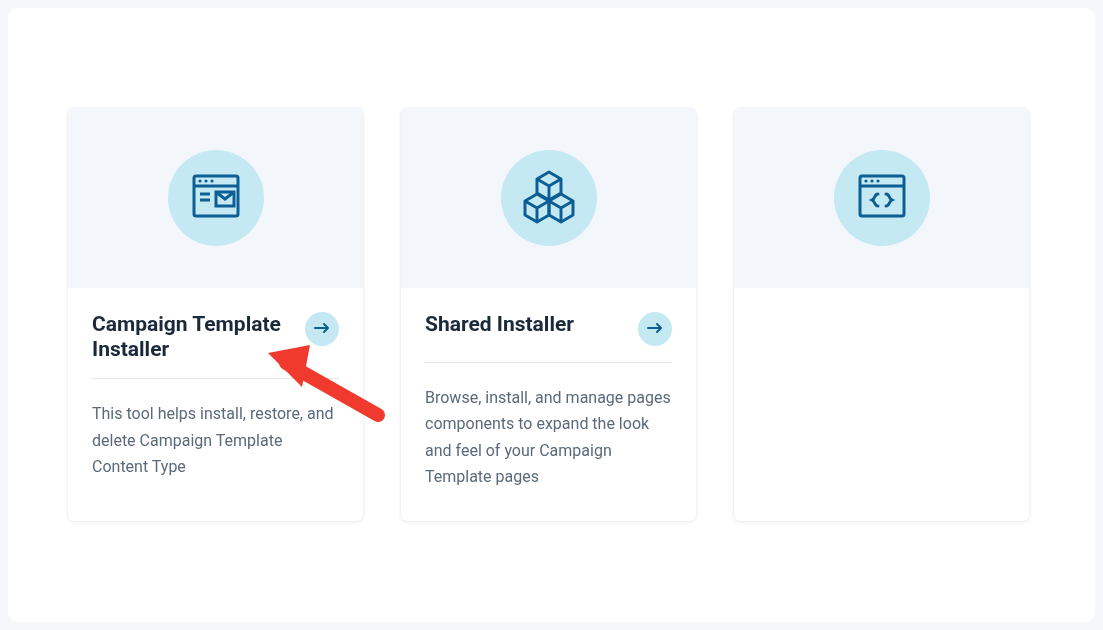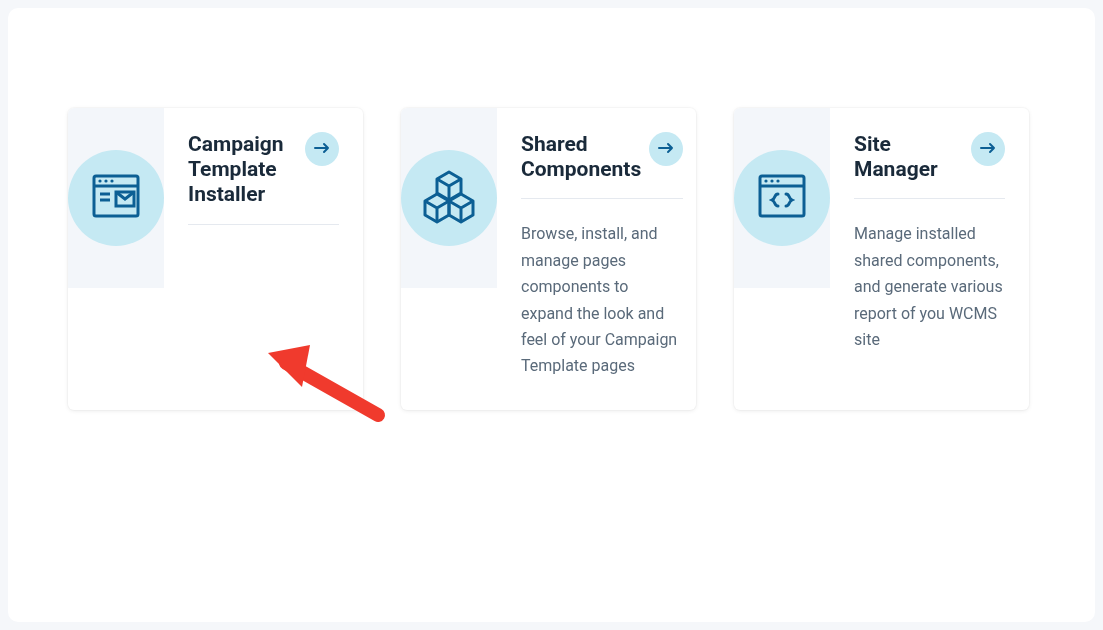--- a/index.html
+++ b/index.html
@@ -25,21 +25,21 @@
       display: flex;
       gap: 38px;
     }
     .card {
       width: 295px;
       background: #fff;
       border-radius: 6px;
       box-shadow: 0 1px 4px rgba(0,0,0,0.08), 0 0 0 1px rgba(0,0,0,0.02);
       overflow: hidden;
       display: flex;
-      flex-direction: row;
+      flex-direction: column;
     }
     .card-icon-zone {
       background: #f3f6fa;
       height: 180px;
       display: flex;
       align-items: center;
       justify-content: center;
     }
     .icon-circle {
       width: 96px;
@@ -125,20 +125,21 @@
           <div class="card-title">Campaign Template Installer</div>
           <button class="arrow-btn">
             <span>
               <svg width="18" height="14" viewBox="0 0 18 14" fill="none">
                 <path d="M2 7 L15 7 M11 3 L15 7 L11 11" stroke="#0c5f94" stroke-width="2" stroke-linecap="round" stroke-linejoin="round"></path>
               </svg>
             </span>
           </button>
         </div>
         <div class="divider"></div>
+        <div class="card-desc">This tool helps install, restore, and delete Campaign Template Content Type</div>
       </div>
     </div>
 
     <div class="card">
       <div class="card-icon-zone">
         <div class="icon-circle">
           <span>
             <svg width="64" height="64" viewBox="0 0 64 64" fill="none">
               <g stroke="#0c5f94" stroke-width="3" fill="none" stroke-linejoin="round">
                 <path d="M32 8 L44 15 L44 29 L32 36 L20 29 L20 15 Z"></path>
@@ -147,21 +148,21 @@
                 <path d="M8 37 L20 44 L32 37 M20 44 L20 58"></path>
                 <path d="M44 30 L56 37 L56 51 L44 58 L32 51 L32 37 Z"></path>
                 <path d="M32 37 L44 44 L56 37 M44 44 L44 58"></path>
               </g>
             </svg>
           </span>
         </div>
       </div>
       <div class="card-body">
         <div class="card-header">
-          <div class="card-title">Shared Components</div>
+          <div class="card-title">Shared Installer</div>
           <button class="arrow-btn">
             <span>
               <svg width="18" height="14" viewBox="0 0 18 14" fill="none">
                 <path d="M2 7 L15 7 M11 3 L15 7 L11 11" stroke="#0c5f94" stroke-width="2" stroke-linecap="round" stroke-linejoin="round"></path>
               </svg>
             </span>
           </button>
         </div>
         <div class="divider"></div>
         <div class="card-desc">Browse, install, and manage pages components to expand the look and feel of your Campaign Template pages</div>
@@ -177,34 +178,20 @@
               <line x1="6" y1="18" x2="50" y2="18" stroke="#0c5f94" stroke-width="3"></line>
               <circle cx="12" cy="13" r="1.6" fill="#0c5f94"></circle>
               <circle cx="18" cy="13" r="1.6" fill="#0c5f94"></circle>
               <circle cx="24" cy="13" r="1.6" fill="#0c5f94"></circle>
               <path d="M24 26 C20 26 22 30 18 32 C22 34 20 38 24 38" stroke="#0c5f94" stroke-width="3" fill="none" stroke-linecap="round"></path>
               <path d="M32 26 C36 26 34 30 38 32 C34 34 36 38 32 38" stroke="#0c5f94" stroke-width="3" fill="none" stroke-linecap="round"></path>
             </svg>
           </span>
         </div>
       </div>
-      <div class="card-body">
-        <div class="card-header">
-          <div class="card-title">Site Manager</div>
-          <button class="arrow-btn">
-            <span>
-              <svg width="18" height="14" viewBox="0 0 18 14" fill="none">
-                <path d="M2 7 L15 7 M11 3 L15 7 L11 11" stroke="#0c5f94" stroke-width="2" stroke-linecap="round" stroke-linejoin="round"></path>
-              </svg>
-            </span>
-          </button>
-        </div>
-        <div class="divider"></div>
-        <div class="card-desc">Manage installed shared components, and generate various report of you WCMS site</div>
-      </div>
     </div>
 
   </div>
 </div>
 
 <div class="annotation-arrow">
   <svg width="130" height="100" viewBox="0 0 130 100">
     <defs></defs>
     <path d="M 18 28 L 110 80" stroke="#f03a2d" stroke-width="14" stroke-linecap="round"></path>
     <polygon points="0,18 42,10 34,52" fill="#f03a2d"></polygon>

